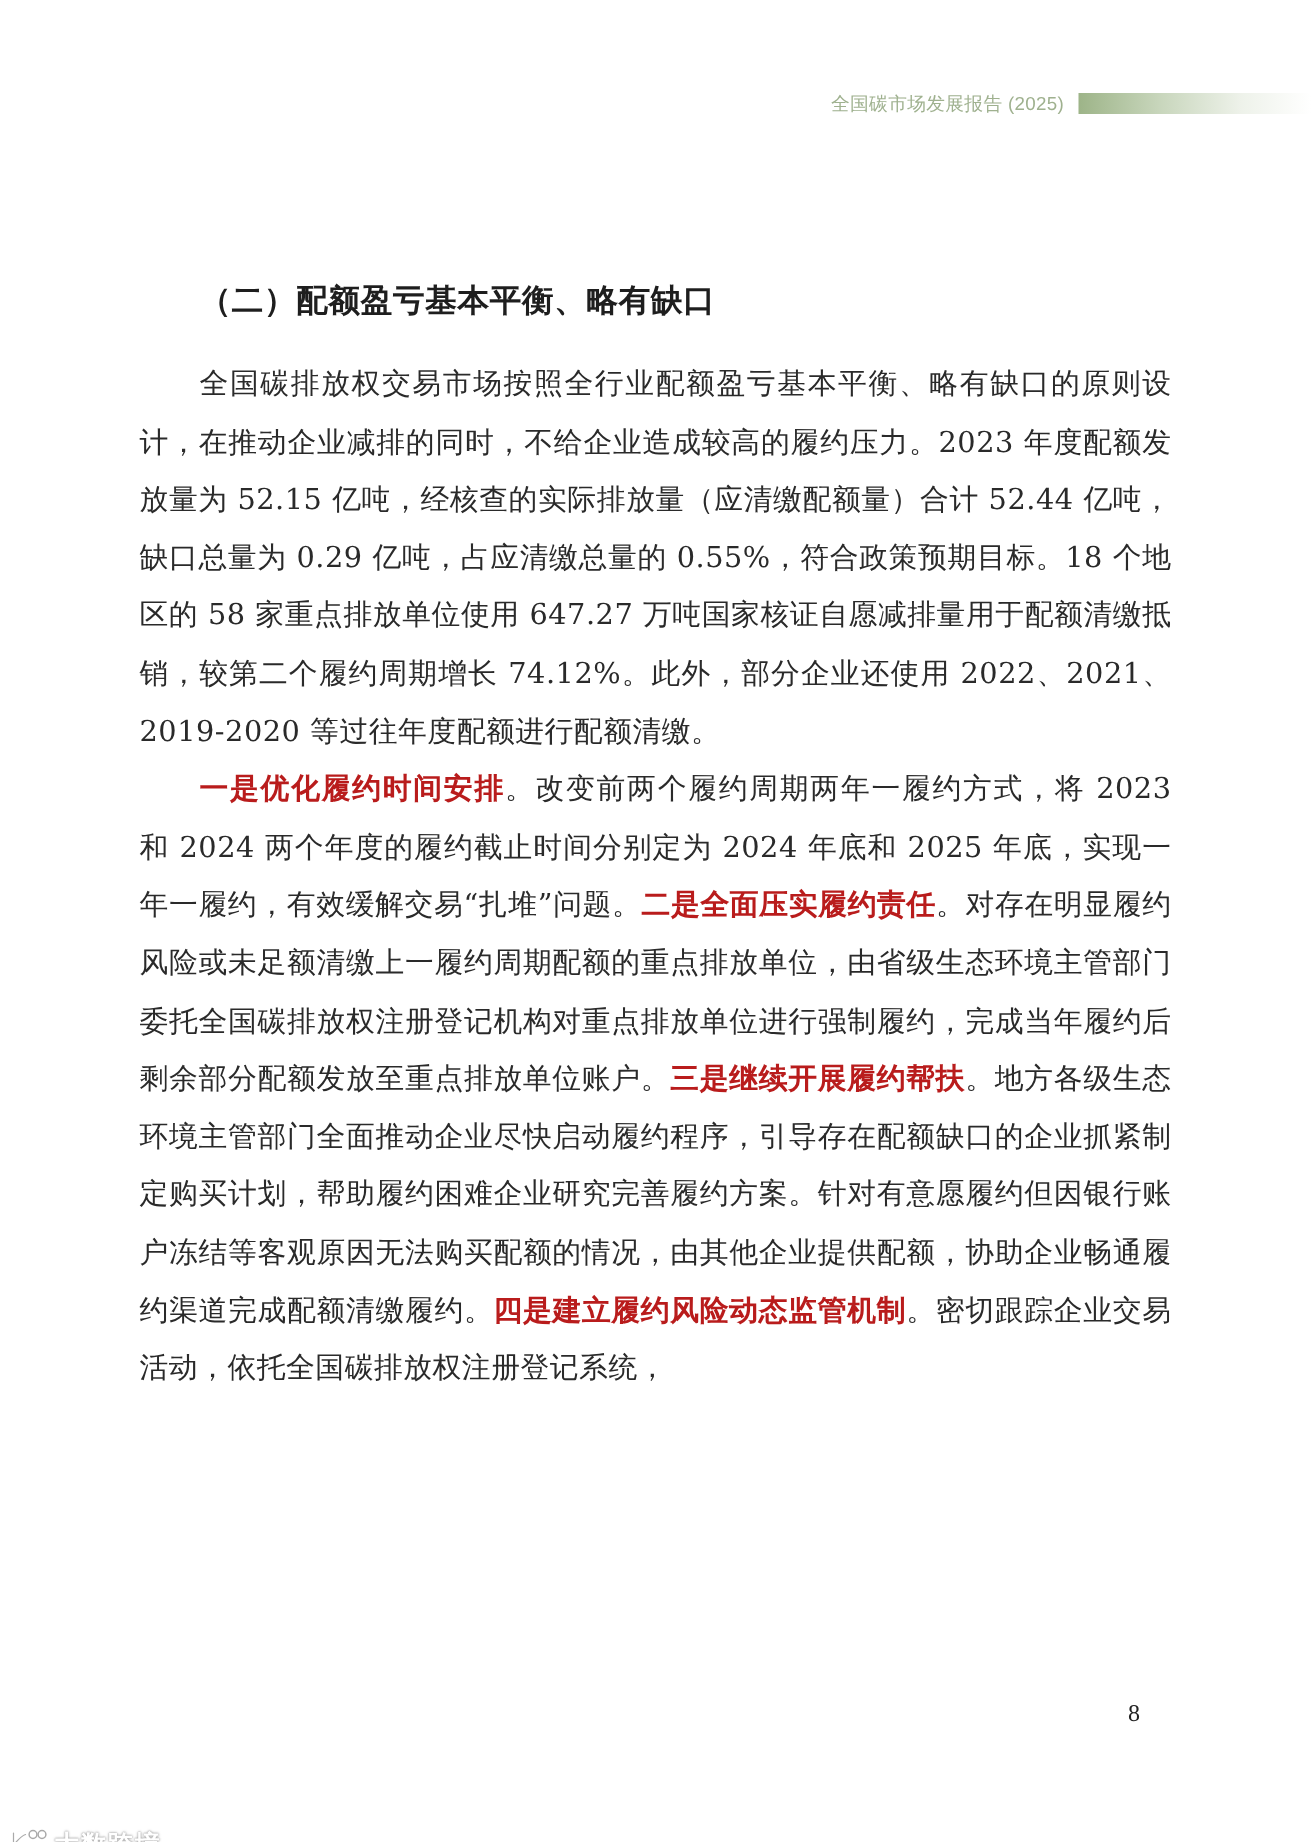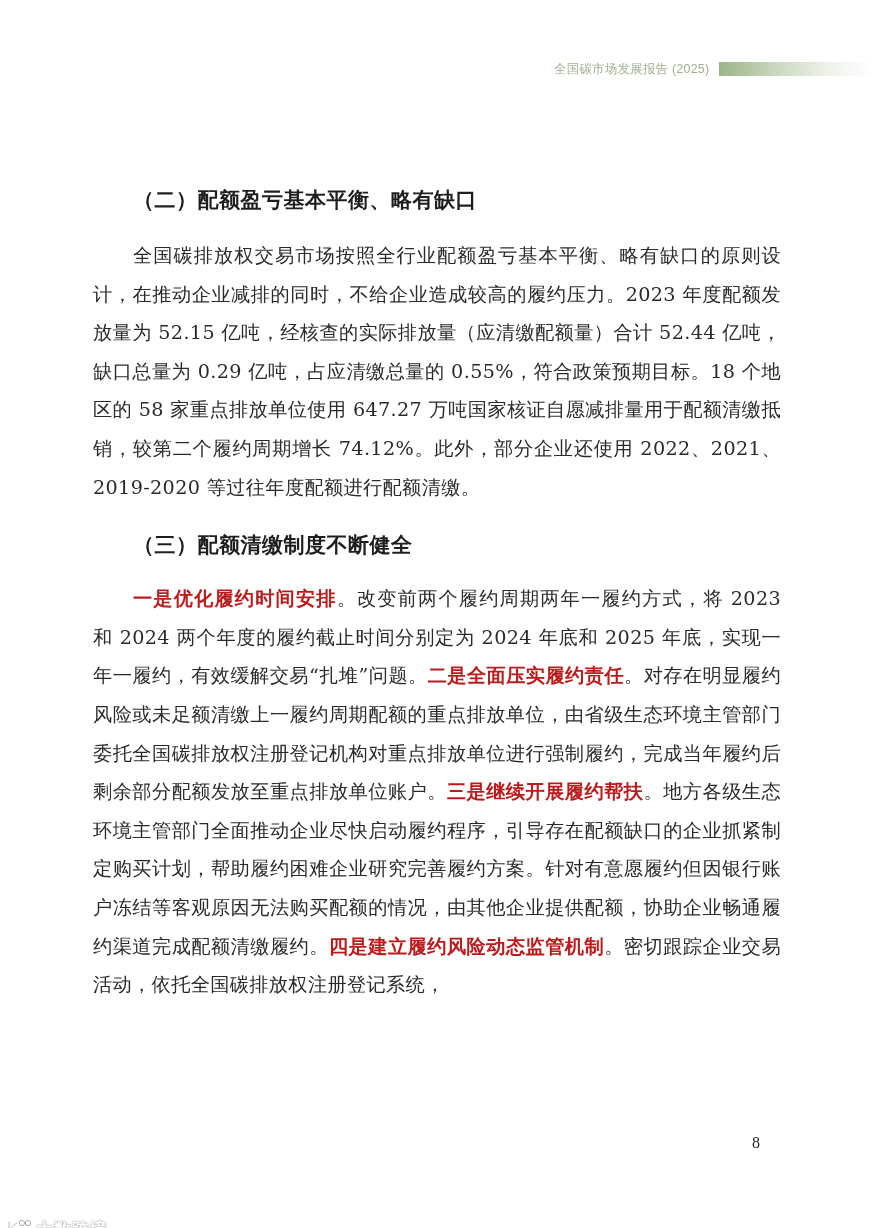--- a/index.html
+++ b/index.html
@@ -106,21 +106,20 @@
   <span class="title">全国碳市场发展报告 (2025)</span>
   <span class="bar"></span>
 </div>
 
 <div class="content">
 
   <h2 class="heading h2">（二）配额盈亏基本平衡、略有缺口</h2>
 
   <p class="para indent">全国碳排放权交易市场按照全行业配额盈亏基本平衡、略有缺口的原则设计，在推动企业减排的同时，不给企业造成较高的履约压力。2023 年度配额发放量为 52.15 亿吨，经核查的实际排放量（应清缴配额量）合计 52.44 亿吨，缺口总量为 0.29 亿吨，占应清缴总量的 0.55%，符合政策预期目标。18 个地区的 58 家重点排放单位使用 647.27 万吨国家核证自愿减排量用于配额清缴抵销，较第二个履约周期增长 74.12%。此外，部分企业还使用 2022、2021、2019-2020 等过往年度配额进行配额清缴。</p>
 
-  <h2 class="heading h3">（三）配额清缴制度不断健全</h2>
 
   <p class="para indent"><b>一是优化履约时间安排</b><span>。改变前两个履约周期两年一履约方式，将 2023 和 2024 两个年度的履约截止时间分别定为 2024 年底和 2025 年底，实现一年一履约，有效缓解交易“扎堆”问题。</span><b>二是全面压实履约责任</b><span>。对存在明显履约风险或未足额清缴上一履约周期配额的重点排放单位，由省级生态环境主管部门委托全国碳排放权注册登记机构对重点排放单位进行强制履约，完成当年履约后剩余部分配额发放至重点排放单位账户。</span><b>三是继续开展履约帮扶</b><span>。地方各级生态环境主管部门全面推动企业尽快启动履约程序，引导存在配额缺口的企业抓紧制定购买计划，帮助履约困难企业研究完善履约方案。针对有意愿履约但因银行账户冻结等客观原因无法购买配额的情况，由其他企业提供配额，协助企业畅通履约渠道完成配额清缴履约。</span><b>四是建立履约风险动态监管机制</b><span>。密切跟踪企业交易活动，依托全国碳排放权注册登记系统，</span></p>
 </div>
 
 <div class="page-number">8</div>
 
 <div class="watermark">
   <svg class="wm-icon" viewBox="0 0 26 22">
     <path d="M3 4 L3 19 M3 12 Q8 6 11 5 M5 13 Q9 19 14 18" stroke="#ffffff" stroke-width="2.6" fill="none" stroke-linecap="round"></path>
     <path d="M3 4 L3 19 M3 12 Q8 6 11 5 M5 13 Q9 19 14 18" stroke="#a0a0a0" stroke-width="0.8" fill="none" stroke-linecap="round"></path>

